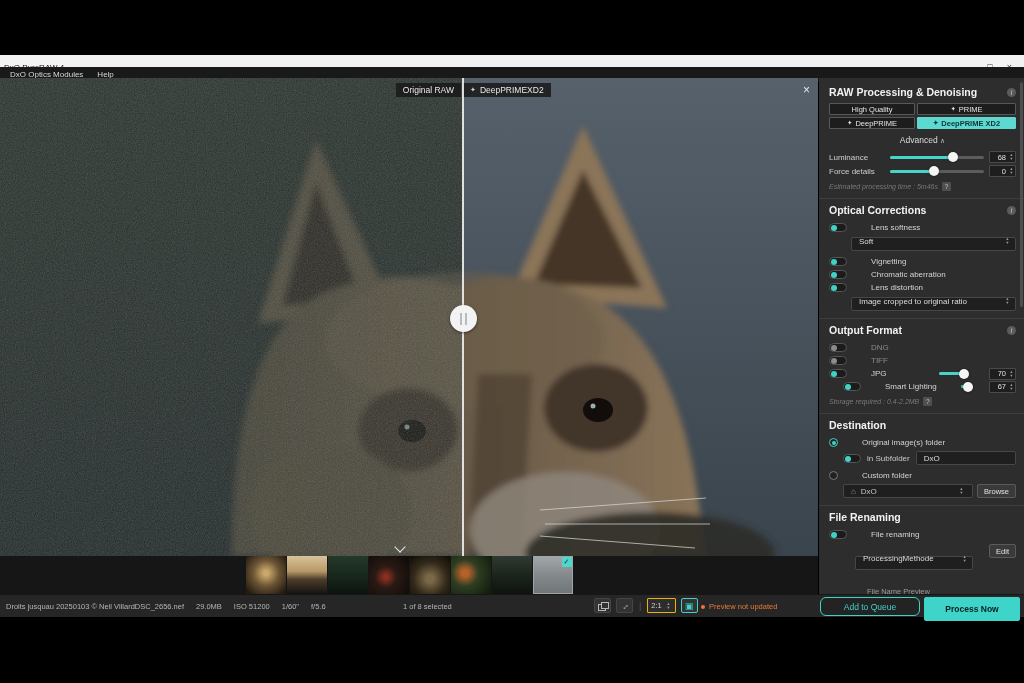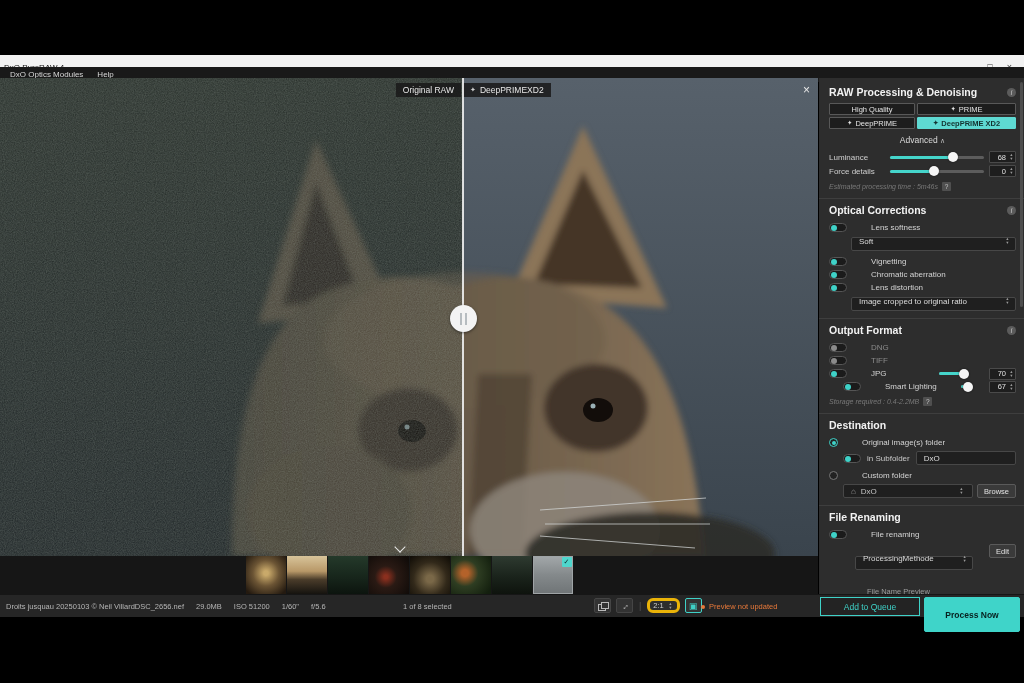--- a/index.html
+++ b/index.html
@@ -86,30 +86,30 @@
   .preview-label { font-size:7.5px; color:#9b9b9b; margin:5px 0 1px 2px;padding-left:36px; }
   .preview-value { font-size:7px; font-style:italic; color:#6e6e6e; margin-left:2px; white-space:nowrap; }
 
   
   .statusbar { position:absolute; left:0; top:594px; width:1024px; height:23px; background:#262626; border-top:1px solid #161616; }
   .sb-left { position:absolute; left:6px; top:7px; display:flex; gap:12px; font-size:7.5px; color:#b5b5b5; white-space:nowrap; }
   .sb-selection { position:absolute; left:403px; top:7px; font-size:7.5px; color:#b5b5b5; }
   .sb-tools { position:absolute; left:594px; top:3px; display:flex; align-items:center; gap:5px; }
   .tool-box { width:17px; height:15px; background:#333; border:1px solid #454545; border-radius:2px; display:flex; align-items:center; justify-content:center; color:#b9b9b9; font-size:9px; }
   .tool-sep { color:#555; font-size:9px; padding:0 1px; }
-  .zoom-box { height:15px; background:#2d2d2d; border:3px solid #eab308; border-radius:6px; display:flex; align-items:center; padding:0 3px; gap:3px; font-size:7.5px; color:#d0d0d0; }
+  .zoom-box { height:15px; background:#2d2d2d; border:1px solid #eab308; border-radius:1px; display:flex; align-items:center; padding:0 3px; gap:3px; font-size:7.5px; color:#d0d0d0; }
   .tool-box.teal { border-color:#3fd2c8; color:#3fd2c8; }
   .expand-glyph { display:inline-block; transform:rotate(-45deg); }
   .compare-glyph { position:relative; width:9px; height:8px; }
   .compare-glyph::before { content:""; position:absolute; left:0; top:2px; width:6px; height:5px; border:1px solid #b9b9b9; }
   .compare-glyph::after { content:""; position:absolute; left:3px; top:0; width:6px; height:5px; border:1px solid #b9b9b9; background:#333; }
   .sb-warning { position:absolute; left:701px; top:7px; display:flex; align-items:center; gap:4px; font-size:7.5px; color:#e8793a; }
   .sb-warning .dot { width:4px; height:4px; border-radius:50%; background:#e8793a; }
-  .btn-queue { position:absolute; left:820px; top:2px; width:100px; height:19px; background:#232323; border:1px solid #3fd2c8; border-radius:0; color:#3fd2c8; font-size:8.5px; display:flex; align-items:center; justify-content:center; }
-  .btn-process { position:absolute; left:924px; top:2px; width:96px; height:35px; background:#3fd4c9; border:1px solid #3fd4c9; border-radius:2px; color:#07211f; font-size:8.5px; font-weight:bold; display:flex; align-items:center; justify-content:center; }
+  .btn-queue { position:absolute; left:820px; top:2px; width:100px; height:19px; background:#232323; border:1px solid #3fd2c8; border-radius:6px; color:#3fd2c8; font-size:8.5px; display:flex; align-items:center; justify-content:center; }
+  .btn-process { position:absolute; left:924px; top:2px; width:96px; height:24px; background:#3fd4c9; border:1px solid #3fd4c9; border-radius:2px; color:#07211f; font-size:8.5px; font-weight:bold; display:flex; align-items:center; justify-content:center; }
 </style>
 </head>
 <body>
 
 <div class="stage">
 
   <div class="titlebar">
     <span class="title">DxO PureRAW 4</span>
     <div class="win-controls">
       <span>–</span>

